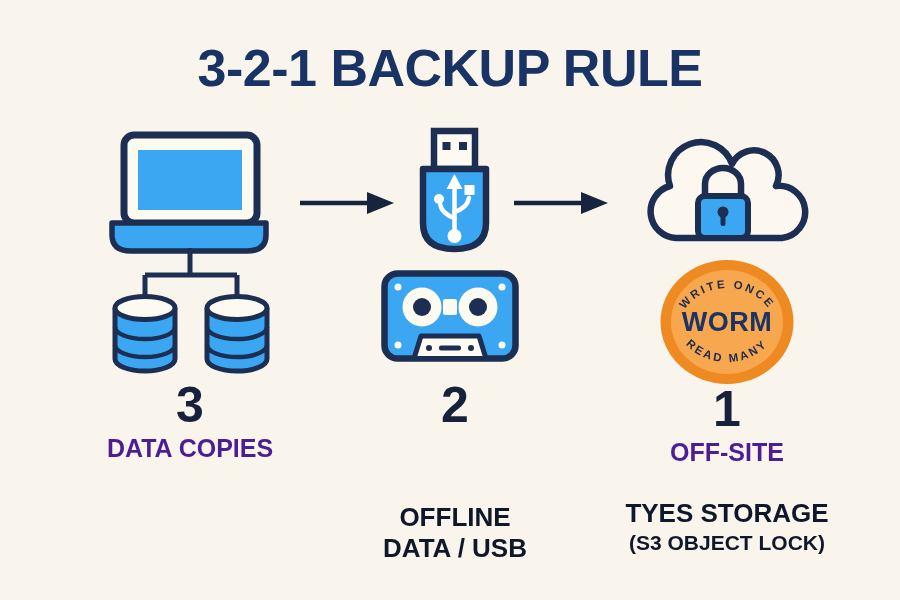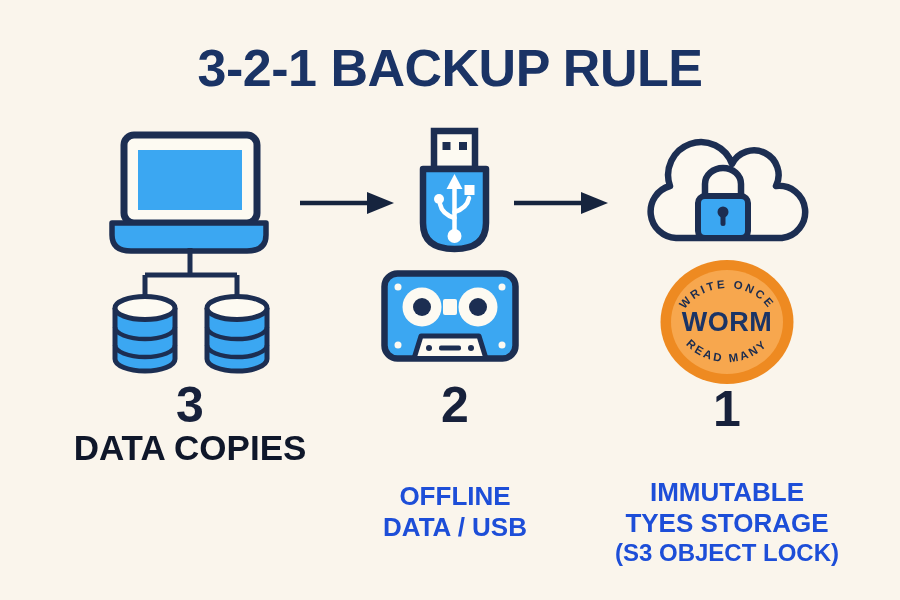--- a/index.html
+++ b/index.html
@@ -27,27 +27,27 @@
   .badge{left:657px;top:258px;}
   .arrow1{left:298px;top:189px;}
   .arrow2{left:512px;top:189px;}
 
   .num{
     position:absolute;width:250px;text-align:center;
     font-size:50px;font-weight:bold;color:#17213B;line-height:54px;
   }
   .biglabel{
     position:absolute;width:260px;text-align:center;
-    font-size:35px;font-weight:bold;color:#0f172a;line-height:32px;
+    font-size:25px;font-weight:bold;color:#4c1d95;line-height:32px;
   }
   .note{
     position:absolute;width:270px;text-align:center;
-    font-size:26px;font-weight:bold;color:#1d4ed8;line-height:31px;
+    font-size:26px;font-weight:bold;color:#0f172a;line-height:31px;margin-top:21px;
   }
-  .note .small{font-size:24px;line-height:28px;display:block;}
+  .note .small{font-size:21px;line-height:28px;display:block;}
   .note span{display:block;}
 
   .num.c1{left:65px;top:378px;}
   .biglabel.c1{left:60px;top:432px;}
   .num.c2{left:330px;top:378px;}
   .biglabel.c2{left:325px;top:432px;}
   .note.c2{left:320px;top:481px;}
   .num.c3{left:602px;top:382px;}
   .biglabel.c3{left:597px;top:436px;}
   .note.c3{left:592px;top:477px;}
@@ -160,19 +160,19 @@
   <div class="num c1">3</div>
   <div class="biglabel c1">DATA COPIES</div>
 
   <div class="num c2">2</div>
   <div class="note c2">
     <span>OFFLINE</span>
     <span>DATA / USB</span>
   </div>
 
   <div class="num c3">1</div>
+  <div class="biglabel c3">OFF-SITE</div>
   <div class="note c3">
-    <span>IMMUTABLE</span>
     <span>TYES STORAGE</span>
     <span class="small">(S3 OBJECT LOCK)</span>
   </div>
 
 </div>
 
 </body></html>

